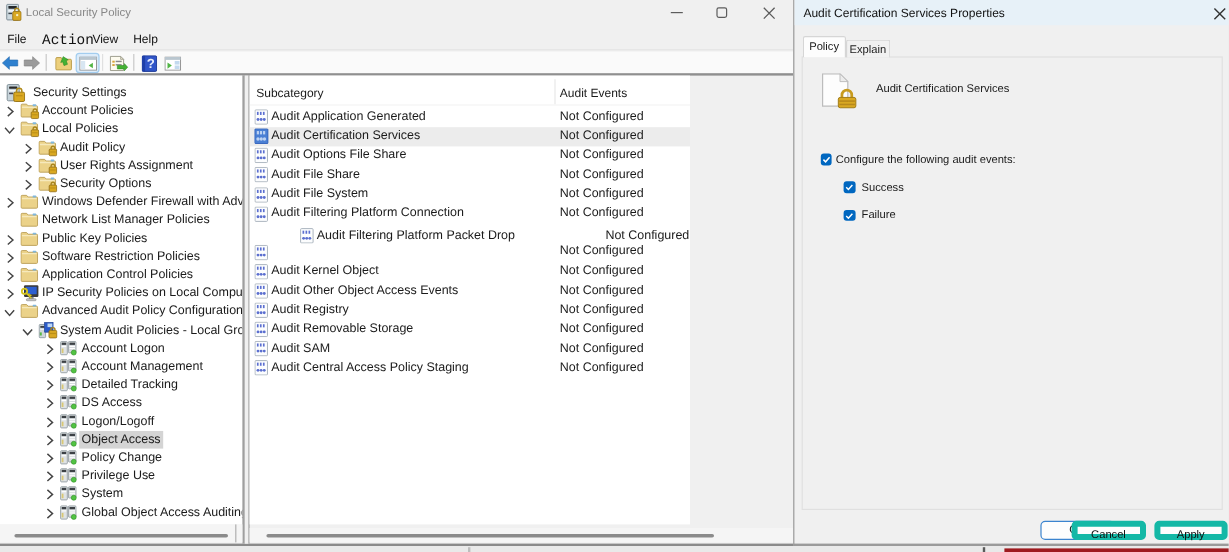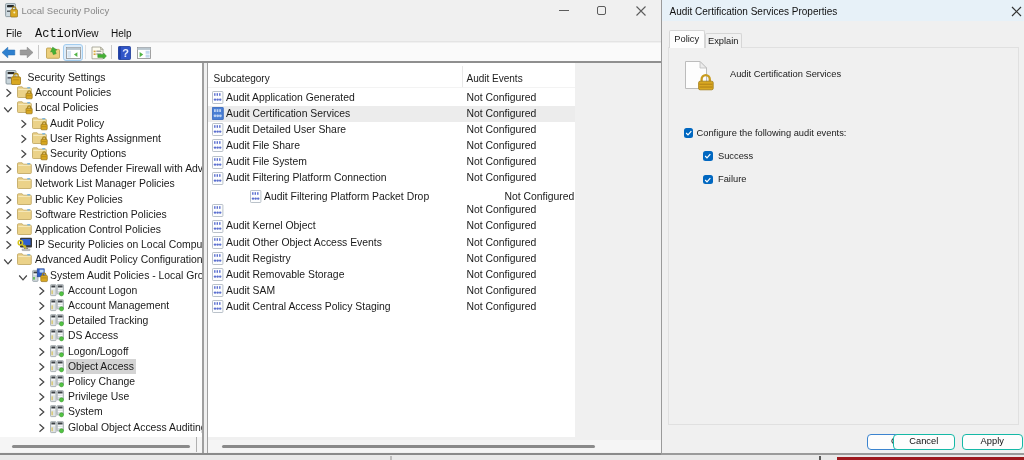--- a/index.html
+++ b/index.html
@@ -5,21 +5,21 @@
 html,body { width:1024px; height:460px; overflow:hidden; }
 body { font-family:"Liberation Sans", sans-serif; font-size:10.4px; color:#1a1a1a;
        background:#e9e9e9; position:relative; }
 .abs { position:absolute; }
 .tree-row { position:absolute; left:0; width:202px; height:15px; white-space:nowrap; overflow:hidden; }
 .tree-row .chev { position:absolute; top:3px; }
 .tree-row .ticon { position:absolute; top:0px; }
 .tree-row .tlabel { position:absolute; top:0; line-height:15px; font-size:10.4px; }
 .cb { position:absolute; width:9.5px; height:9.5px; border-radius:2.5px; background:#0067c0; }
 .btn { position:absolute; width:61.5px; height:16px; border-radius:4px; background:#fdfdfd;
-       border:1px solid #14b8a6; text-align:center; line-height:13.5px; font-size:9.3px; color:#111; }
+       border:5px solid #14b8a6; text-align:center; line-height:13.5px; font-size:9.3px; color:#111; }
 
 </style></head><body>
 <div class="abs" style="left:0;top:0;width:661px;height:455px;background:#f0f0f0;border-bottom:2px solid #8a8a8a;">
 <div class="abs" style="left:5px;top:3px;"><svg width="13" height="15" viewBox="0 0 13 15">
         <rect x="0.6" y="0.6" width="9.8" height="13" rx="0.8" fill="#cdd9df" stroke="#7b8a92" stroke-width="0.8"></rect>
         <rect x="2" y="2" width="7" height="2.2" rx="0.4" fill="#23272b"></rect>
         <rect x="2" y="5.4" width="7" height="1.3" fill="#f4f7f9"></rect>
         <rect x="2" y="7.6" width="3" height="1.2" fill="#3c444a"></rect>
         <rect x="5.6" y="6.6" width="7" height="7.4" rx="1" fill="#d9a821" stroke="#94701a" stroke-width="0.7"></rect>
         <path d="M7.3 7 v-1.3 a1.8 1.8 0 0 1 3.6 0 V7" fill="none" stroke="#a8841c" stroke-width="1.2"></path>
@@ -469,21 +469,21 @@
 <div class="abs" style="left:0;top:59.3px;width:453px;height:16.1px;">
 <span class="abs" style="left:4px;top:1.5px;"><svg width="12" height="13" viewBox="0 0 12 13">
             <rect x="0.5" y="0.5" width="10.4" height="12" rx="0.8" fill="#fcfdfe" stroke="#a8b2bc" stroke-width="0.8"></rect>
             <rect x="2.1" y="2.2" width="1.4" height="2.6" fill="#5b6fd0"></rect>
             <rect x="4.6" y="2.2" width="1.4" height="2.6" fill="#5b6fd0"></rect>
             <rect x="7.1" y="2.2" width="1.4" height="2.6" fill="#5b6fd0"></rect>
             <circle cx="3" cy="8.6" r="1.2" fill="#5b6fd0"></circle>
             <circle cx="5.6" cy="8.6" r="1.2" fill="#5b6fd0"></circle>
             <circle cx="8.2" cy="8.6" r="1.2" fill="#5b6fd0"></circle>
           </svg></span>
-<span class="abs" style="left:18.5px;top:0;line-height:16px;">Audit Detailed User Share</span>
+<span class="abs" style="left:18.5px;top:0;line-height:16px;">Audit Options File Share</span>
 <span class="abs" style="left:259px;top:0;line-height:16px;">Not Configured</span>
 </div>
 <div class="abs" style="left:0;top:75.4px;width:453px;height:16.1px;">
 <span class="abs" style="left:4px;top:1.5px;"><svg width="12" height="13" viewBox="0 0 12 13">
             <rect x="0.5" y="0.5" width="10.4" height="12" rx="0.8" fill="#fcfdfe" stroke="#a8b2bc" stroke-width="0.8"></rect>
             <rect x="2.1" y="2.2" width="1.4" height="2.6" fill="#5b6fd0"></rect>
             <rect x="4.6" y="2.2" width="1.4" height="2.6" fill="#5b6fd0"></rect>
             <rect x="7.1" y="2.2" width="1.4" height="2.6" fill="#5b6fd0"></rect>
             <circle cx="3" cy="8.6" r="1.2" fill="#5b6fd0"></circle>
             <circle cx="5.6" cy="8.6" r="1.2" fill="#5b6fd0"></circle>

